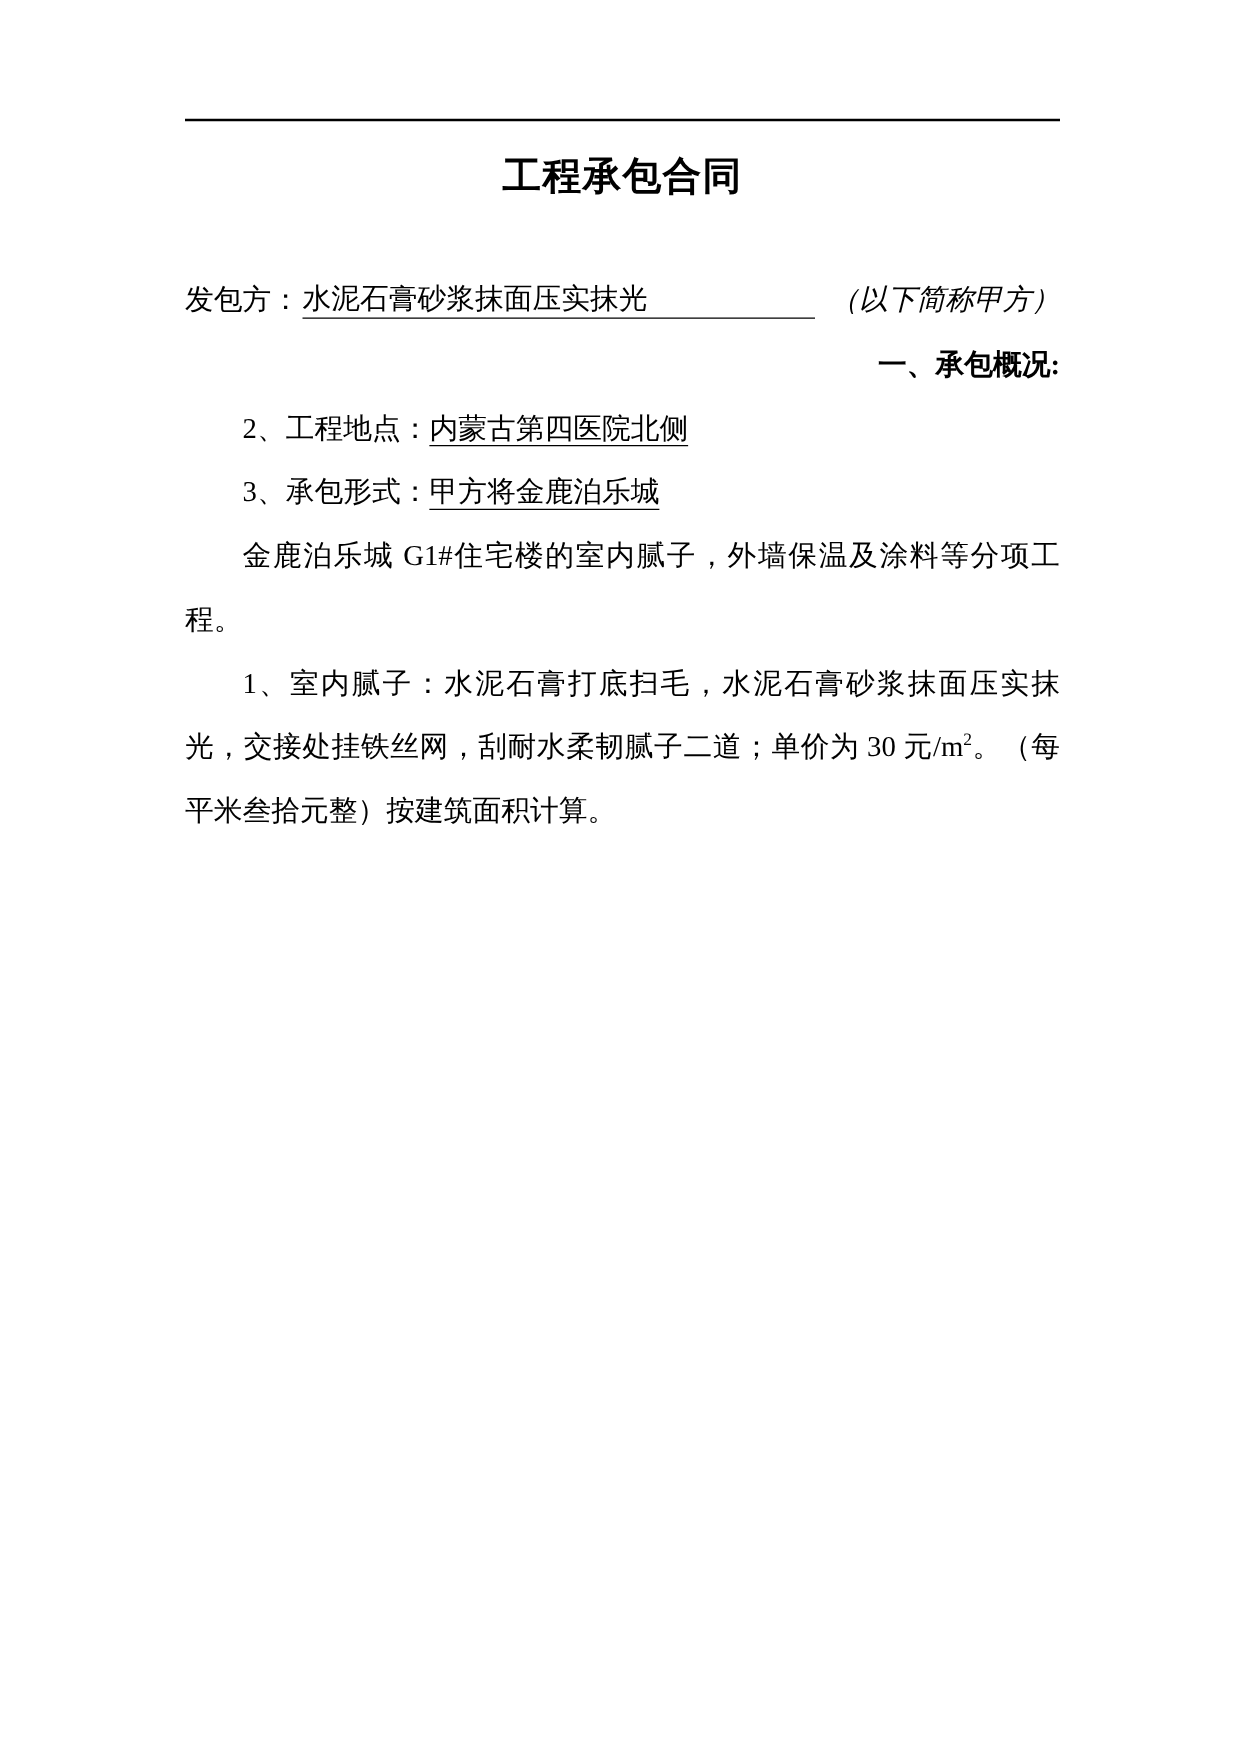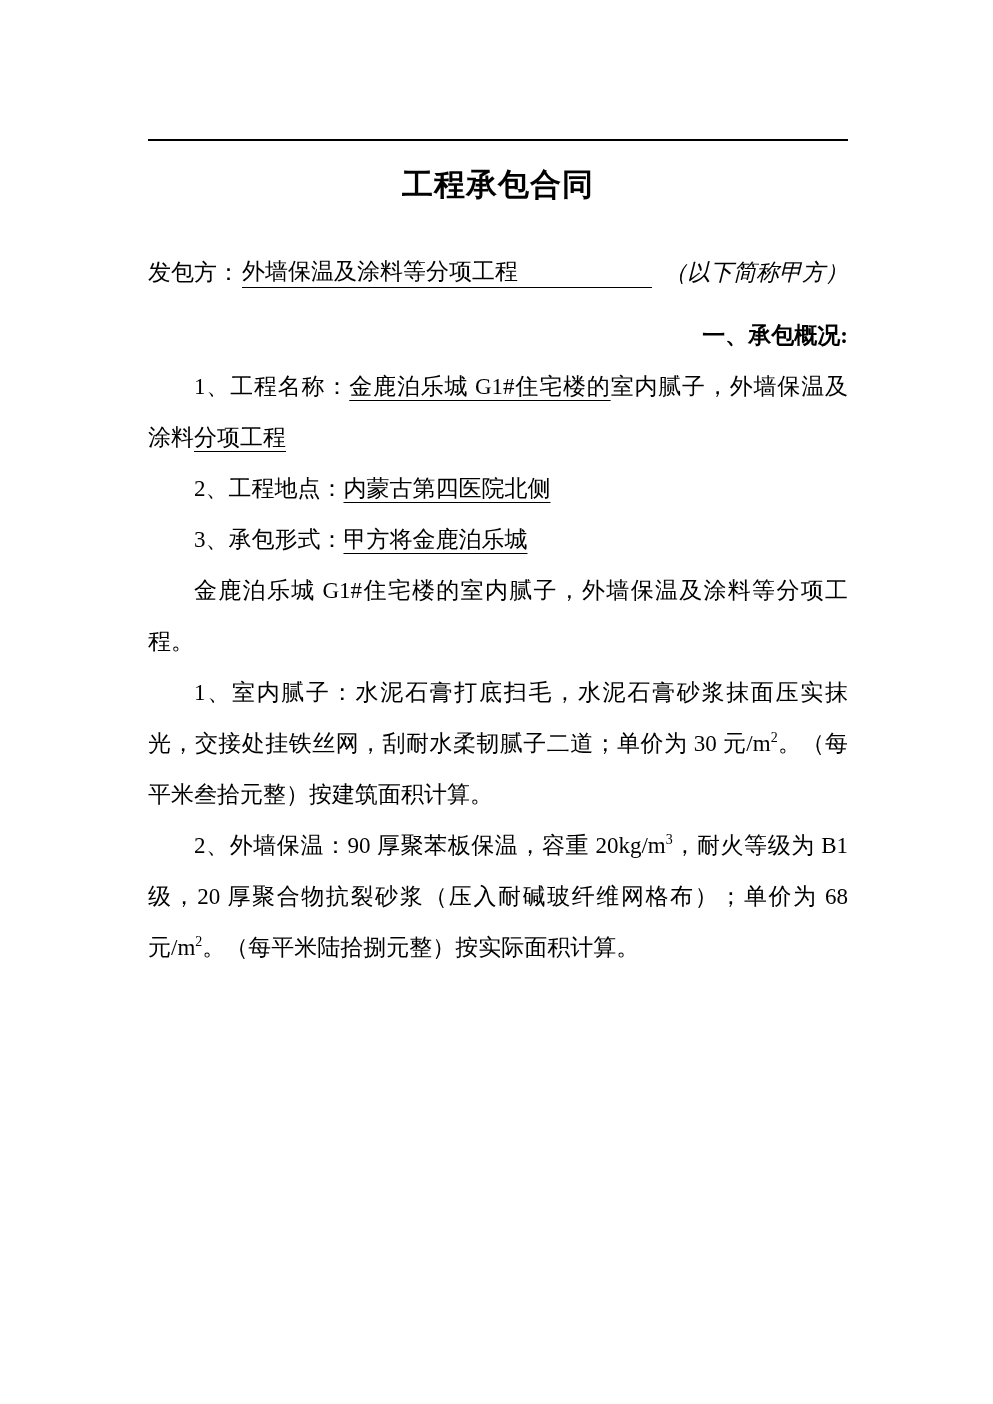--- a/index.html
+++ b/index.html
@@ -13,41 +13,40 @@
     color: #000000;
     font-family: "Liberation Serif", "DejaVu Serif", serif;
     position: relative;
     overflow: hidden;
   }
   .doc {
     position: absolute;
     left: 148px;
     top: 0;
     width: 700px;
-    margin-top: 44px;
   }
   .header-rule {
     margin-top: 95px;
     border-top: 2px solid #000000;
     height: 0;
   }
   .title {
     margin-top: 22px;
     text-align: center;
     font-size: 31px;
     line-height: 44px;
     font-weight: bold;
     letter-spacing: 1px;
   }
   .parties {
     margin-top: 50px;
   }
   .party {
     display: flex;
-    align-items: flex-start;
+    align-items: center;
     height: 52px;
     font-size: 23px;
   }
   .party .label {
     white-space: pre;
     flex: 0 0 auto;
   }
   .party .value-line {
     flex: 1 1 auto;
     border-bottom: 1px solid #000000;
@@ -94,28 +93,26 @@
 
 <div class="doc">
 
   <div class="header-rule"></div>
 
   <div class="title">工程承包合同</div>
 
   <div class="parties">
     <div class="party">
       <span class="label">发包方：</span>
-      <span class="value-line">外墙保温及涂料等分项工程</span>
+      <span class="value-line">水泥石膏砂浆抹面压实抹光</span>
       <span class="suffix">（以下简称甲方）</span>
     </div>
   </div>
 
   <div class="body-blocks">
       <div class="heading"><span>一、承包概况:</span></div>
-      <div class="para indent"><span>1、工程名称：</span><span class="u">金鹿泊乐城 G1#住宅楼的</span><span>室内腻子，外墙保温及涂料</span><span class="u">分项工程</span></div>
       <div class="para indent"><span>2、工程地点：</span><span class="u">内蒙古第四医院北侧</span></div>
       <div class="para indent"><span>3、承包形式：</span><span class="u">甲方将金鹿泊乐城</span></div>
       <div class="para indent"><span>金鹿泊乐城 G1#住宅楼的室内腻子，外墙保温及涂料等分项工程。</span></div>
       <div class="para indent"><span>1、室内腻子：水泥石膏打底扫毛，水泥石膏砂浆抹面压实抹光，交接处挂铁丝网，刮耐水柔韧腻子二道；单价为 30 元/m</span><span class="sup">2</span><span>。（每平米叁拾元整）按建筑面积计算。</span></div>
-      <div class="para indent"><span>2、外墙保温：90 厚聚苯板保温，容重 20kg/m</span><span class="sup">3</span><span>，耐火等级为 B1 级，20 厚聚合物抗裂砂浆（压入耐碱玻纤维网格布）；单价为 68 元/m</span><span class="sup">2</span><span>。（每平米陆拾捌元整）按实际面积计算。</span></div>
     </div>
 
 </div>
 
 </body></html>

